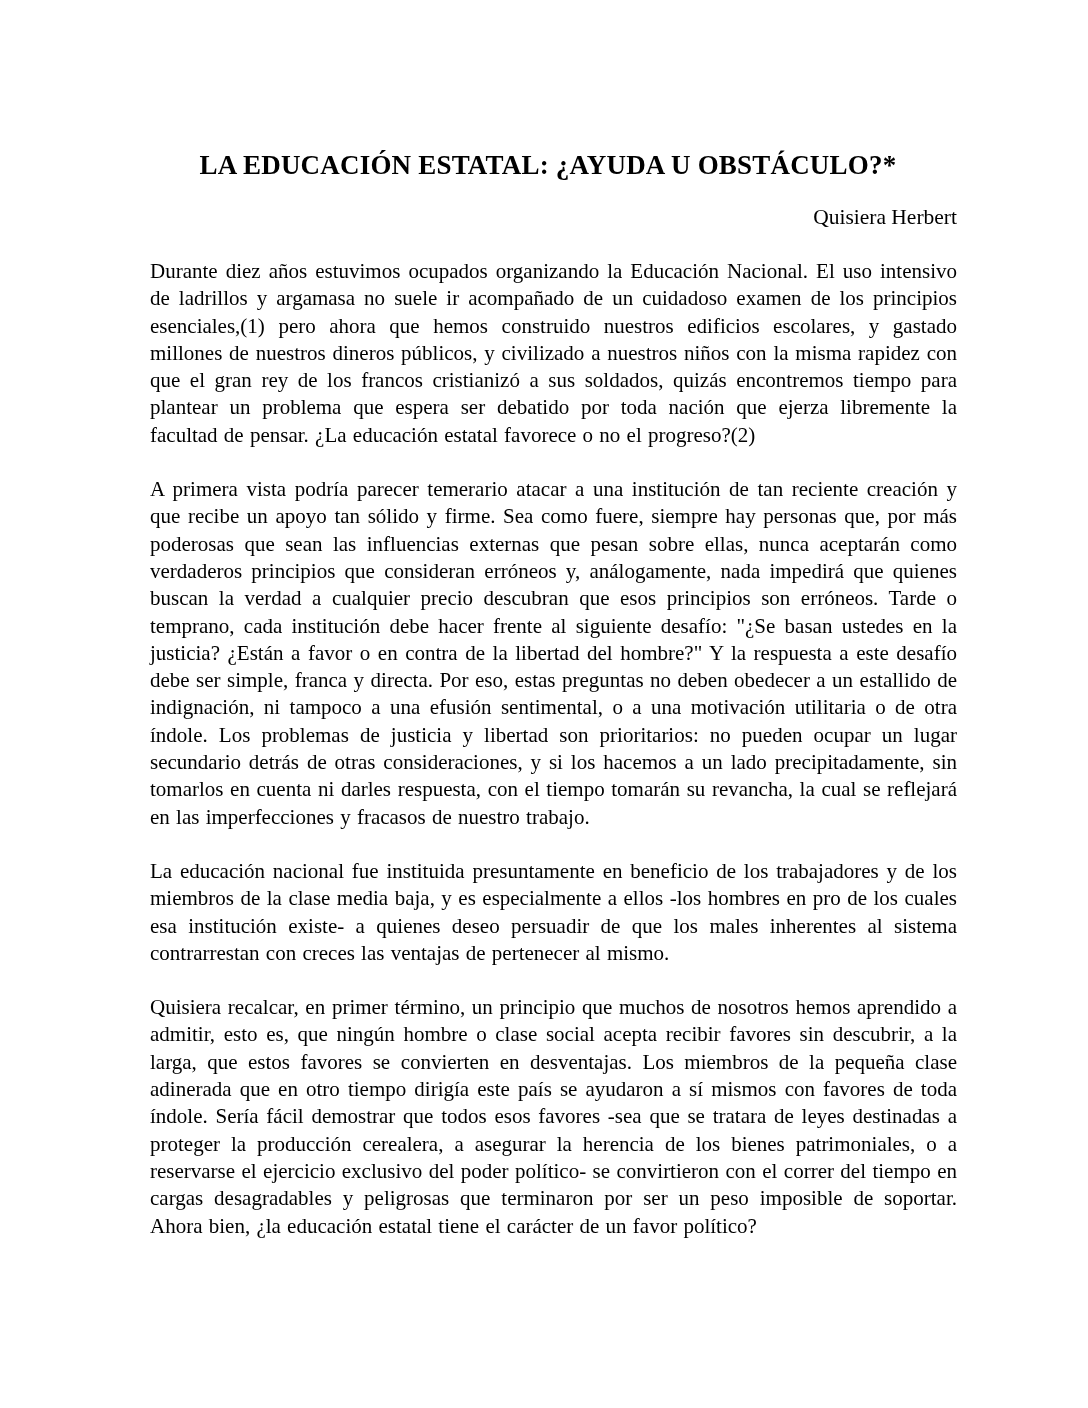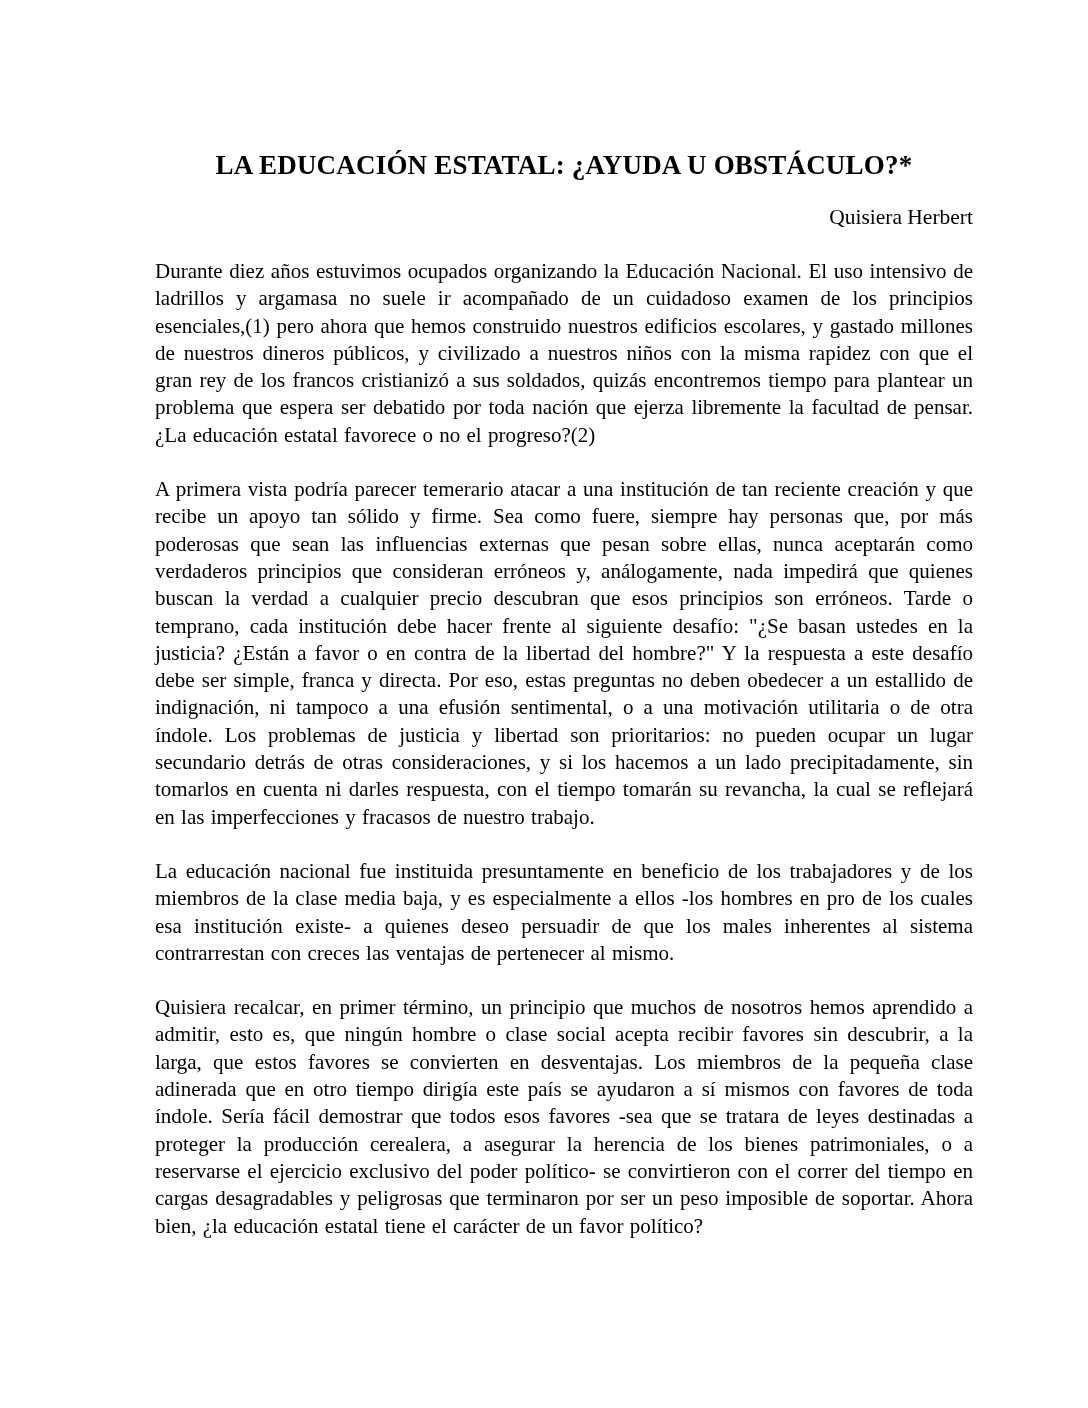--- a/index.html
+++ b/index.html
@@ -11,21 +11,21 @@
     width: 1088px;
     height: 1408px;
     position: relative;
     font-family: "Liberation Serif", serif;
     color: #000000;
     overflow: hidden;
   }
   .page {
     position: absolute;
     top: 0;
-    left: 16px;
+    left: 0;
     width: 918px;
     height: 1408px;
     background: #ffffff;
   }
   .content {
     position: absolute;
     left: 139px;
     top: 0;
     width: 818px;
   }
@@ -37,21 +37,21 @@
     text-align: center;
     letter-spacing: 0.2px;
   }
   .byline {
     margin-top: 24px;
     font-size: 21.5px;
     line-height: 27px;
     text-align: right;
   }
   .paragraphs p {
-    margin: 27px 0 0 0;
+    margin: 27px 0 0 11px;
     font-size: 21px;
     line-height: 27.3px;
     text-align: justify;
     text-justify: inter-word;
     hyphens: none;
     word-spacing: 1px;
   }
 </style>
 </head>
 <body>

